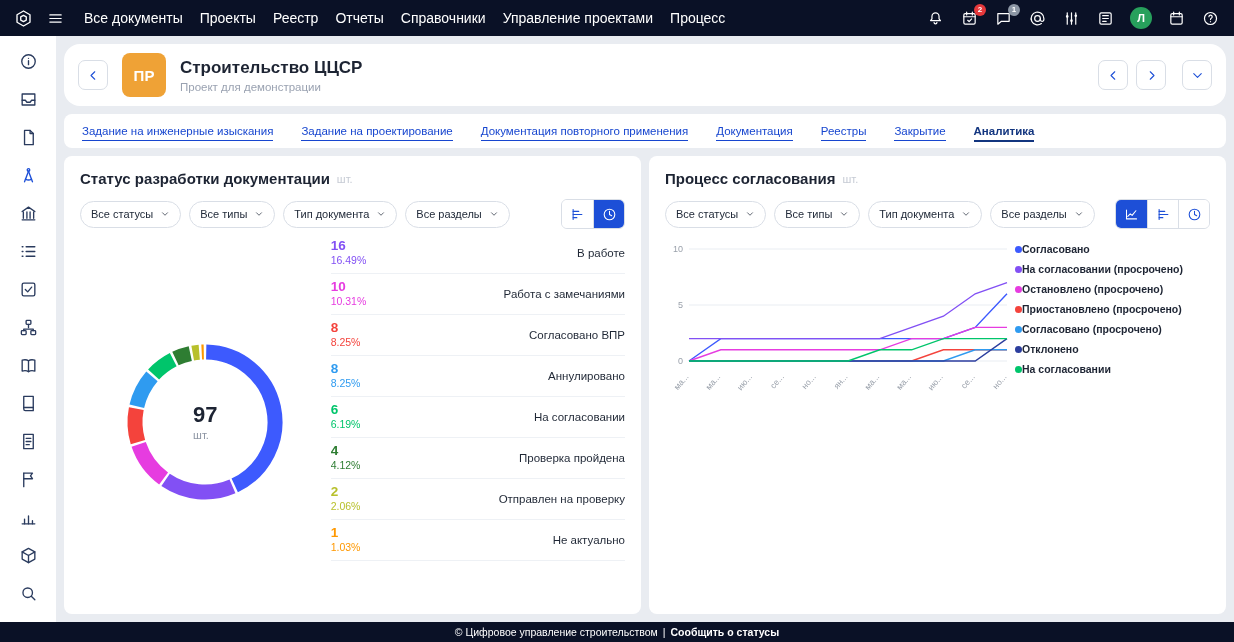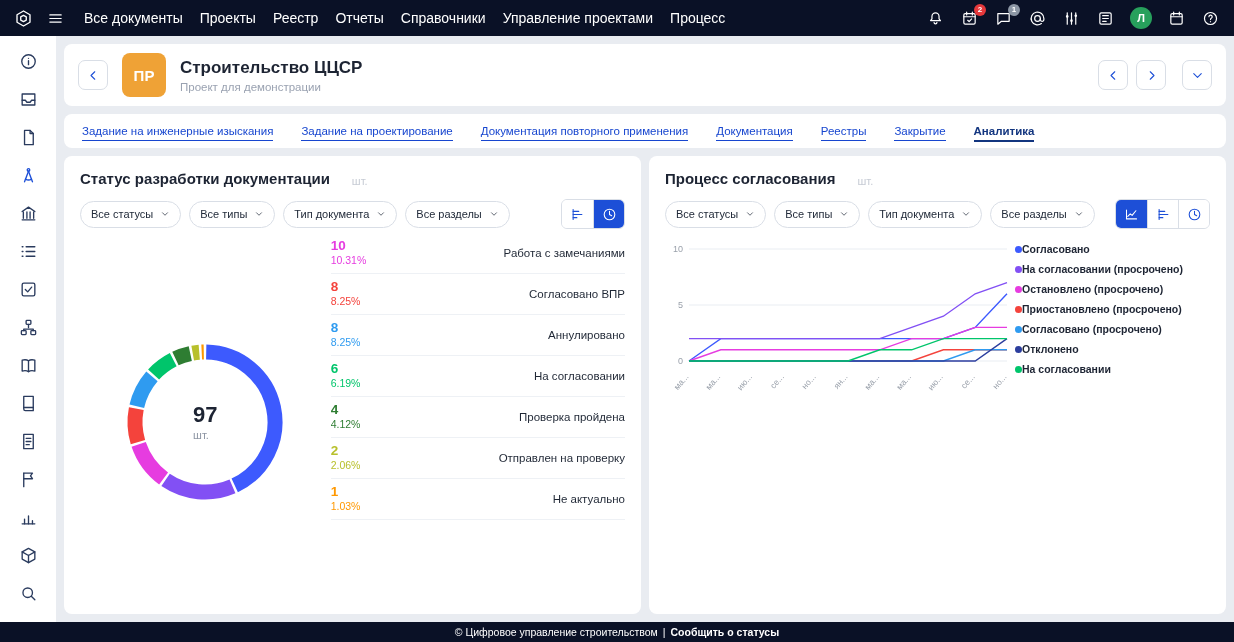--- a/index.html
+++ b/index.html
@@ -17,38 +17,38 @@
 .tb-right{margin-left:auto;display:flex;align-items:center;gap:15px}
 .badge{position:absolute;top:-5px;right:-7px;min-width:12px;height:12px;border-radius:7px;font-size:8px;line-height:12px;text-align:center;padding:0 2px;font-weight:700;color:#fff}
 .avatar{width:22px;height:22px;border-radius:50%;background:#27a05c;color:#fff;font-size:11px;font-weight:700;display:flex;align-items:center;justify-content:center;cursor:pointer}
 
 .sidebar{position:absolute;top:36px;left:0;bottom:20px;width:56px;background:#fff;display:flex;flex-direction:column;align-items:center;padding-top:8px}
 .side-item{width:56px;height:38px;display:flex;align-items:center;justify-content:center;color:#2a3b5e;cursor:pointer}
 .side-item svg{width:19px;height:19px}
 .side-item.active{color:#1d4fd7}
 
 .content{position:absolute;top:36px;left:56px;right:0;bottom:20px;padding:8px;display:flex;flex-direction:column;gap:8px}
-.project-card{background:#fff;border-radius:8px;height:62px;display:flex;align-items:center;padding:0 14px;gap:14px;flex:0 0 auto}
+.project-card{background:#fff;border-radius:16px;height:62px;display:flex;align-items:center;padding:0 14px;gap:14px;flex:0 0 auto}
 .iconbtn{width:30px;height:30px;border:1px solid #d9dee6;border-radius:7px;background:#fff;color:#1d4fd7;display:flex;align-items:center;justify-content:center}
 .iconbtn svg{width:15px;height:15px}
 .proj-avatar{width:44px;height:44px;border-radius:8px;background:#efa236;color:#fff;font-weight:700;font-size:15px;display:flex;align-items:center;justify-content:center}
 .proj-title{font-size:17px;font-weight:700;color:#1d2433}
 .proj-sub{font-size:11.5px;color:#9aa2b1;margin-top:3px}
 .proj-nav{margin-left:auto;display:flex;gap:8px;align-items:center}
 .proj-nav .expand{margin-left:8px}
 
 .tabbar{background:#fff;border-radius:8px;height:34px;display:flex;align-items:center;padding:0 18px;gap:28px;flex:0 0 auto}
 .tab{font-size:11.5px;color:#1746cf;white-space:nowrap;text-decoration:none}
 .tab span{border-bottom:1px solid currentColor;padding-bottom:3px}
 .tab.active{color:#12357f;font-weight:700}
 .tab.active span{border-bottom-width:2px}
 
 .panels{flex:1;display:flex;gap:8px;min-height:0}
 .panel{flex:1;background:#fff;border-radius:8px;padding:14px 16px 0;overflow:hidden;display:flex;flex-direction:column;min-width:0}
-.panel-head{display:flex;align-items:flex-end;gap:22px}
+.panel-head{display:flex;align-items:center;gap:7px}
 .panel-title{font-size:15px;font-weight:700;color:#1d2433}
 .panel-unit{font-size:11px;color:#c6cbd4}
 .filter-row{display:flex;align-items:center;gap:8px;margin-top:12px}
 .filter{display:flex;align-items:center;gap:7px;border:1px solid #d9dee6;border-radius:14px;background:#fff;padding:0 10px;height:27px;font-size:11px;color:#222b3a;white-space:nowrap}
 .filter .chev svg{width:10px;height:10px;display:block}
 .seg{margin-left:auto;display:flex;border:1px solid #d9dee6;border-radius:6px;overflow:hidden}
 .segbtn{width:31px;height:28px;background:#fff;color:#1d4fd7;display:flex;align-items:center;justify-content:center;border:none}
 .segbtn + .segbtn{border-left:1px solid #d9dee6}
 .segbtn.active{background:#1d4fd7;color:#fff}
 .segbtn svg{width:15px;height:15px}
@@ -364,20 +364,27 @@
               <path d="M 56.44 22.55 A 70 70 0 0 1 71.28 17.56" stroke="#2e7d32" stroke-width="15" fill="none"></path>
               <path d="M 73.69 17.09 A 70 70 0 0 1 80.25 16.24" stroke="#b8c02c" stroke-width="15" fill="none"></path>
               <path d="M 82.69 16.08 A 70 70 0 0 1 84.78 16.01" stroke="#ff9800" stroke-width="15" fill="none"></path>
             </svg>
           <div class="donut-center">
             <div class="donut-value">97</div>
             <div class="donut-unit">шт.</div>
           </div>
         </div>
         <div class="legend-list" id="legendList">
+            <div class="leg-row">
+              <div>
+                <div class="leg-val" style="color: rgb(130, 80, 244);">16</div>
+                <div class="leg-pct" style="color: rgb(130, 80, 244);">16.49%</div>
+              </div>
+              <div class="leg-label">В работе</div>
+            </div>
             <div class="leg-row">
               <div>
                 <div class="leg-val" style="color: rgb(230, 60, 224);">10</div>
                 <div class="leg-pct" style="color: rgb(230, 60, 224);">10.31%</div>
               </div>
               <div class="leg-label">Работа с замечаниями</div>
             </div>
             <div class="leg-row">
               <div>
                 <div class="leg-val" style="color: rgb(244, 67, 60);">8</div>

